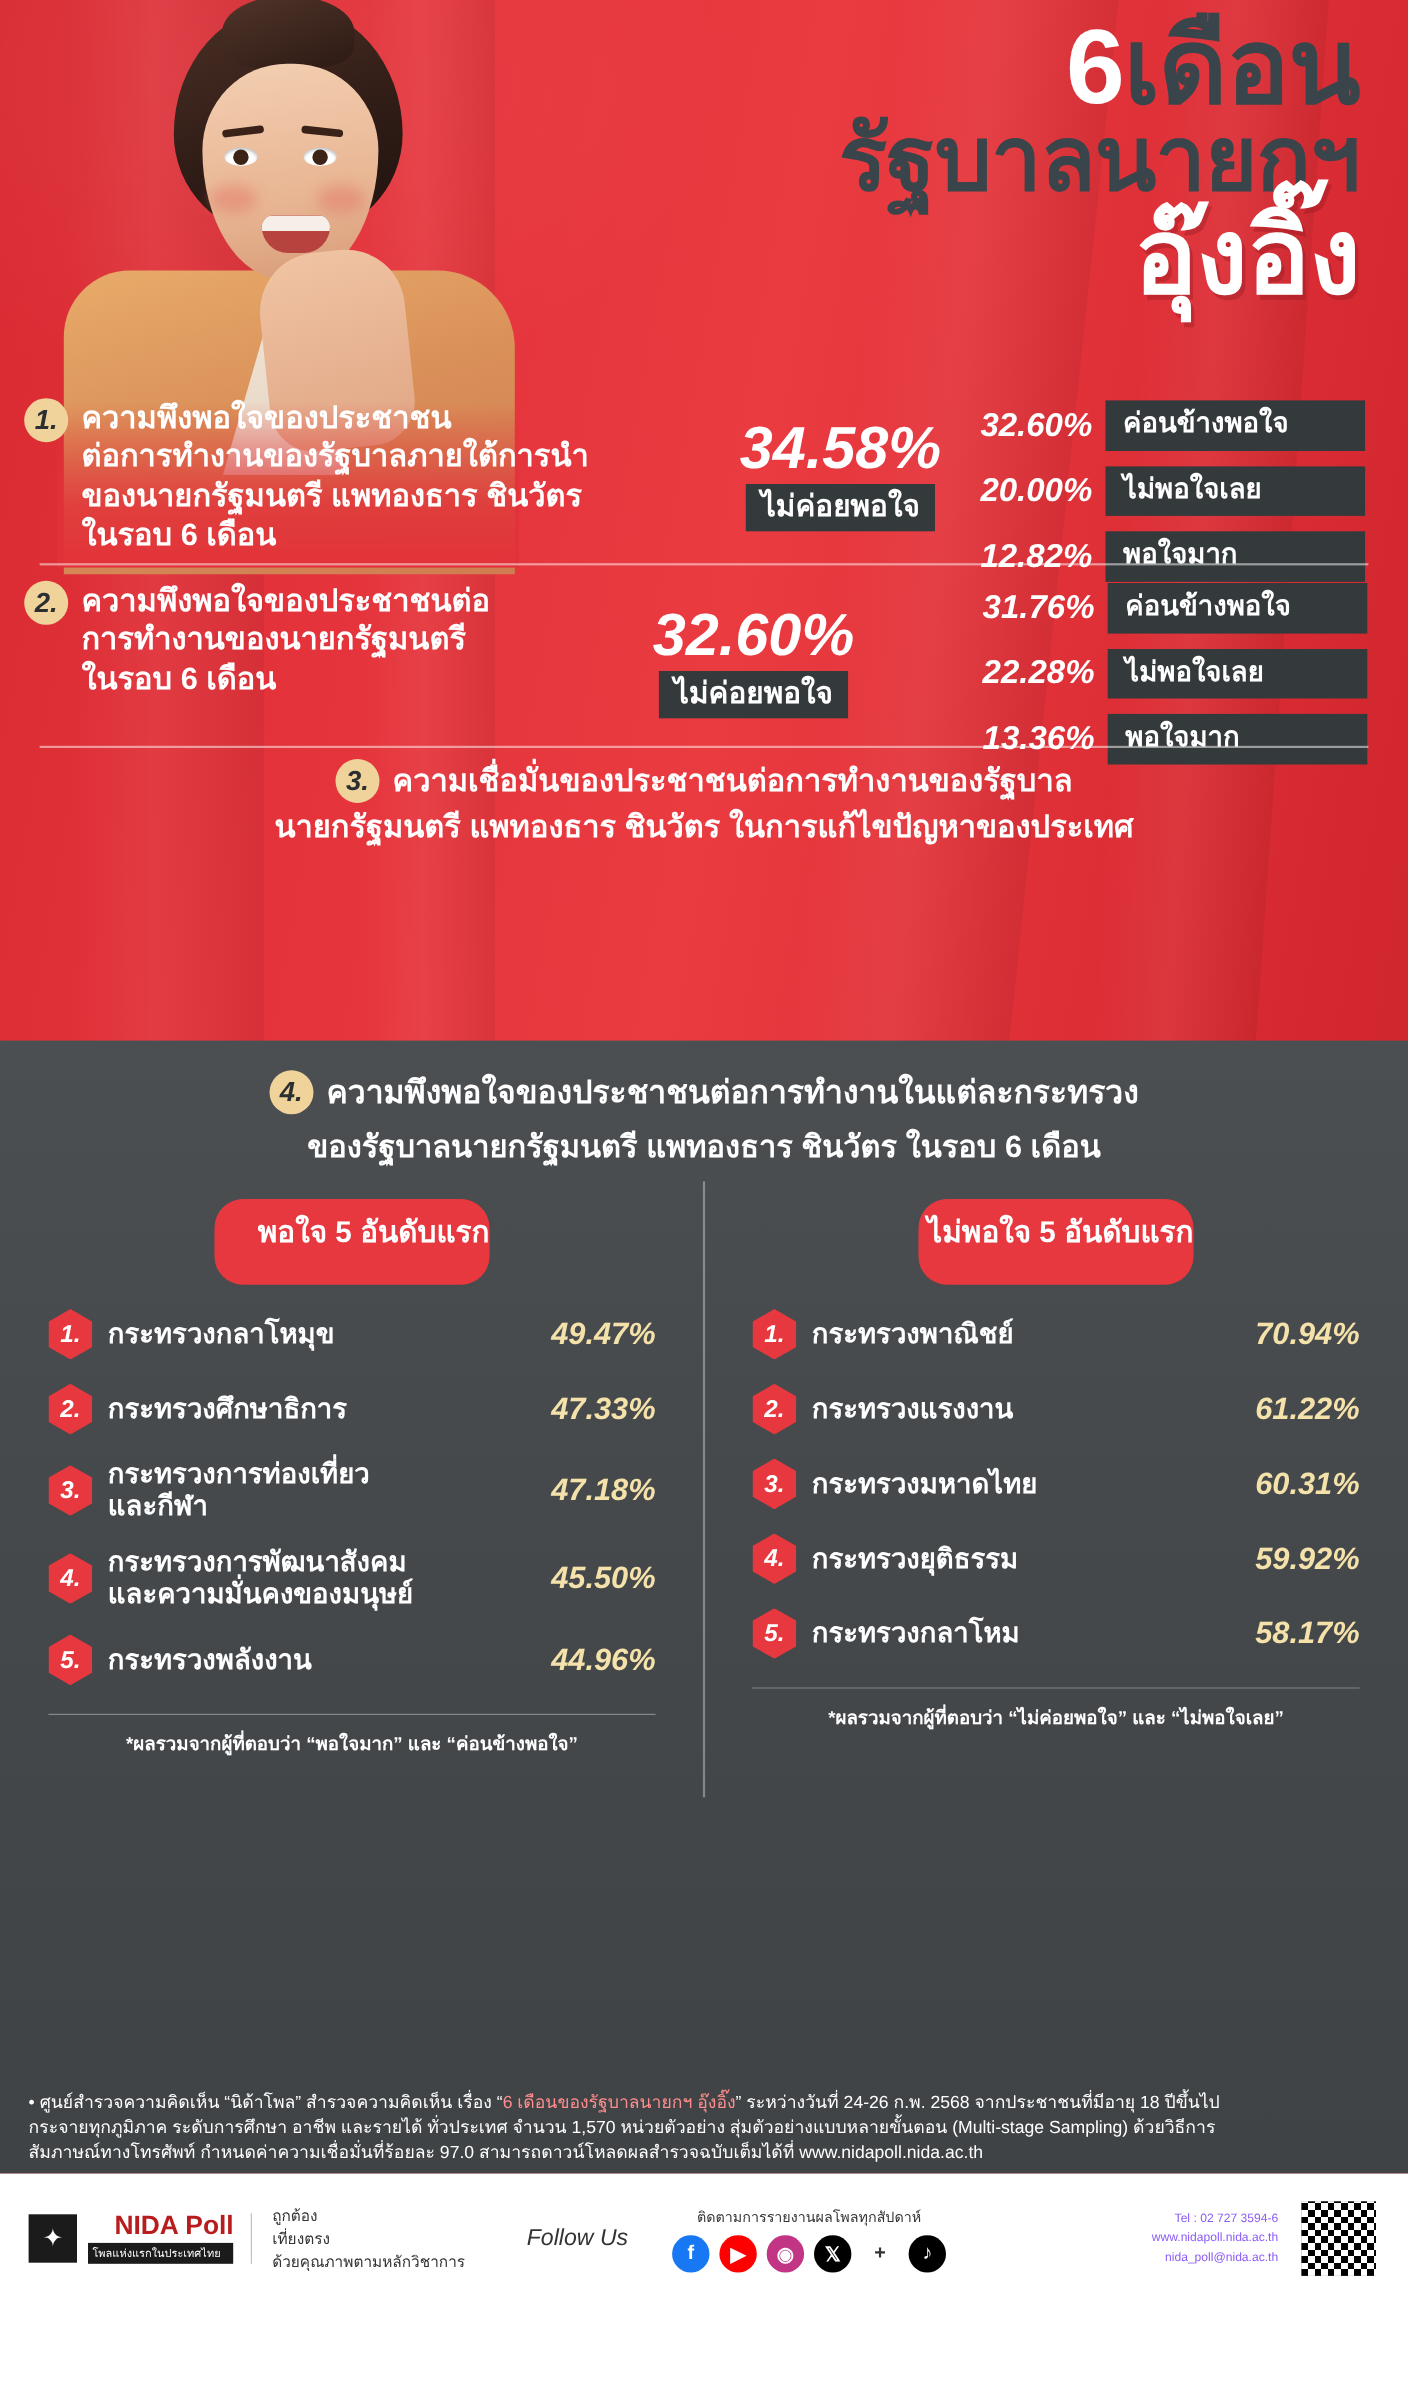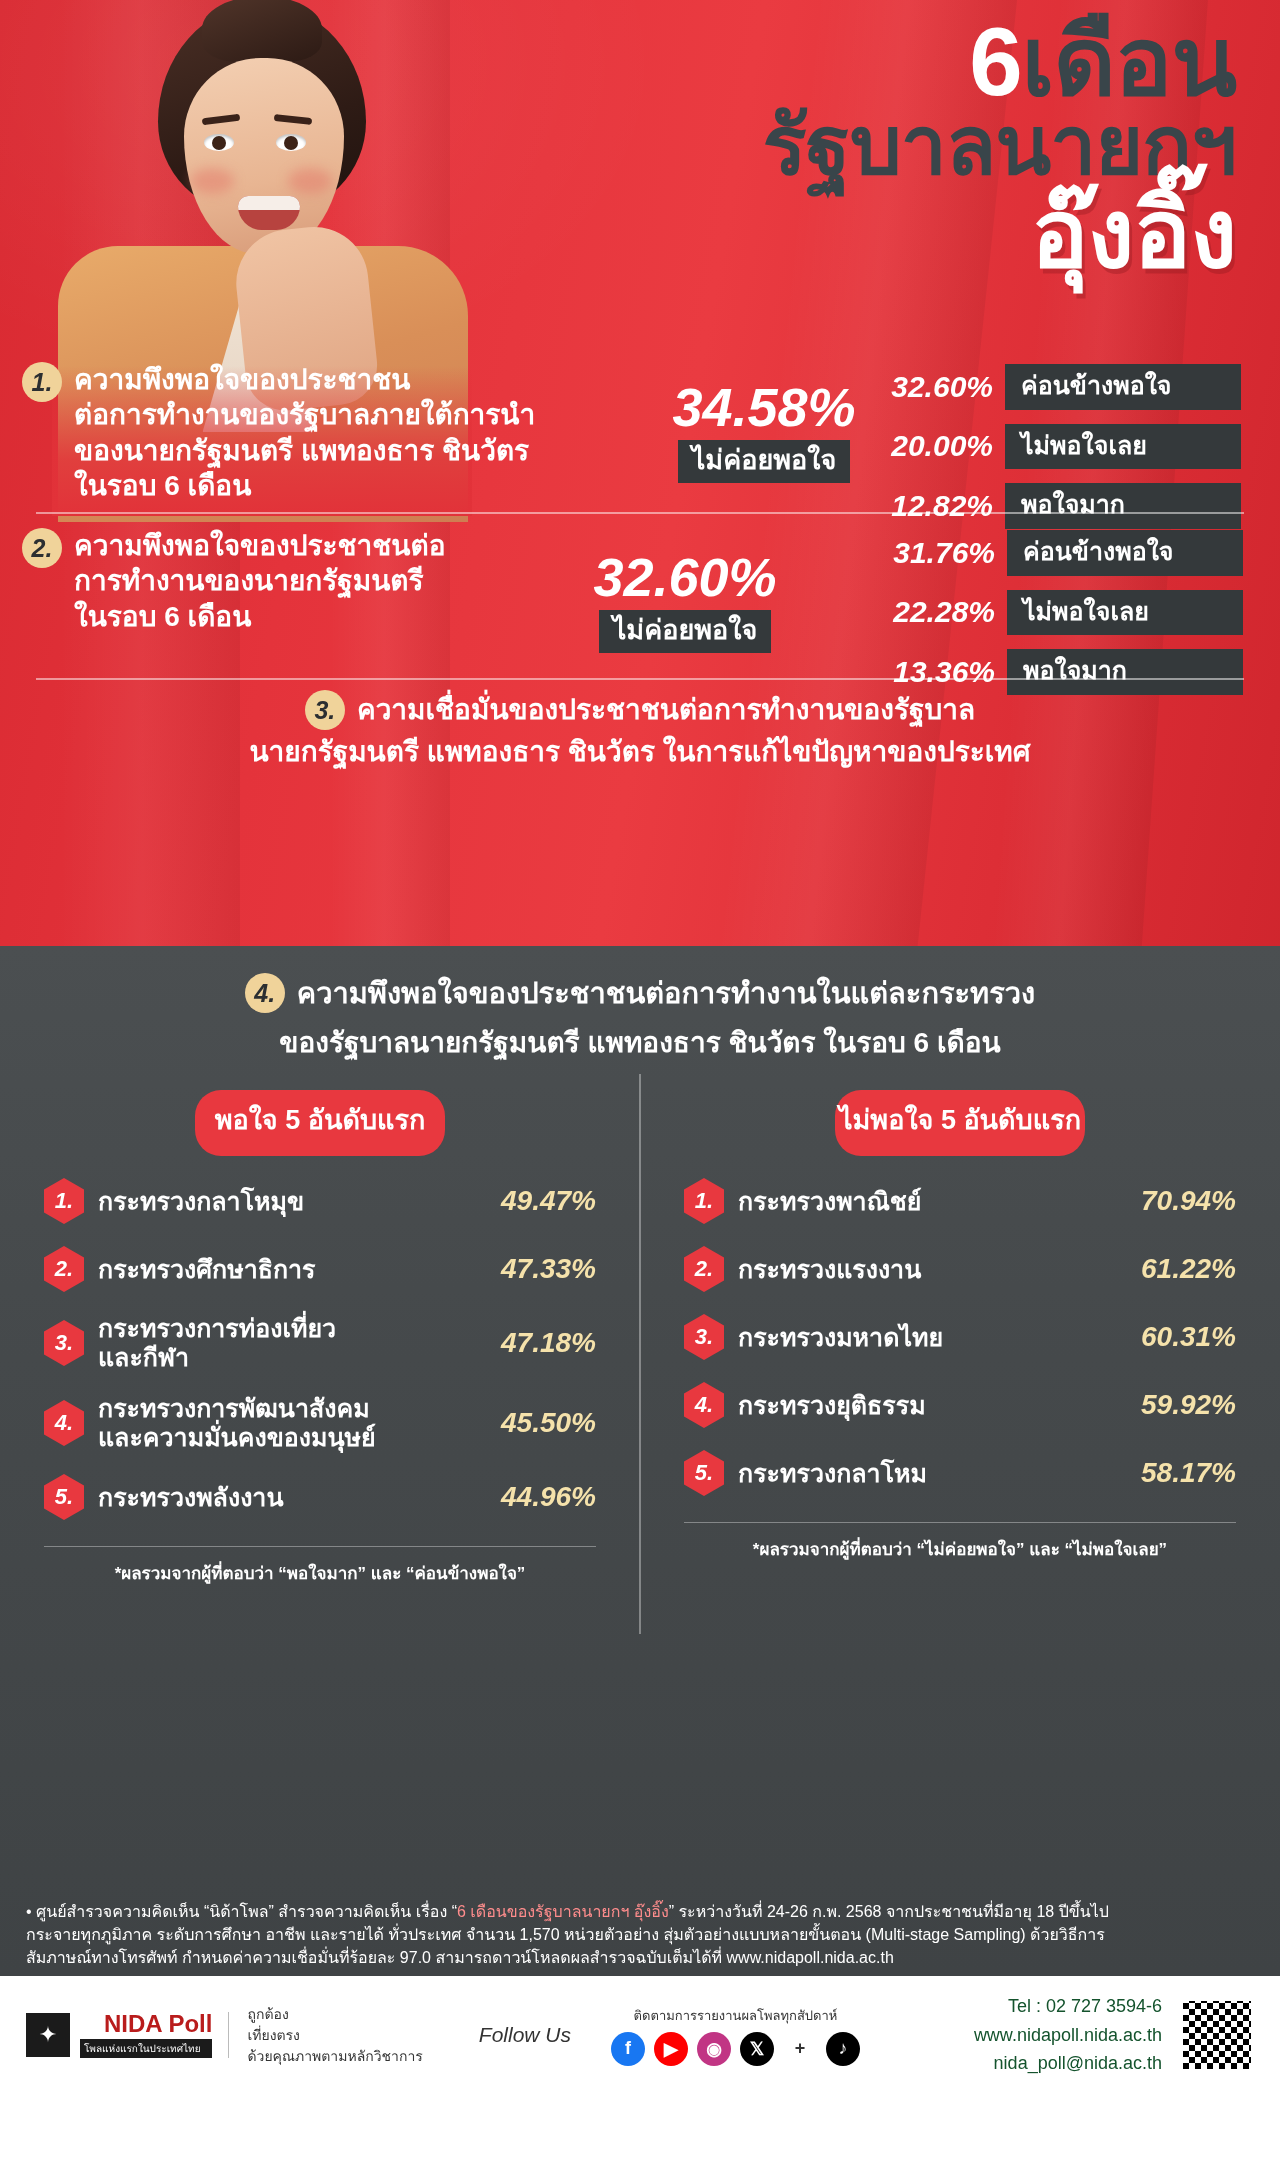--- a/index.html
+++ b/index.html
@@ -92,22 +92,22 @@
 
   
   .dark-zone{ position:absolute; left:0; top:946px; width:1280px; height:1030px;
     background:linear-gradient(180deg,#4b4f51 0%,#45494b 40%,#3f4345 100%); }
   .s4-head{ padding-top:24px; text-align:center; color:#fff; }
   .s4-l1{ font-size:29px; font-weight:700; display:flex; align-items:center;
     justify-content:center; gap:12px; }
   .s4-l2{ font-size:28px; font-weight:700; margin-top:4px; }
   .cols{ display:flex; margin-top:26px; }
   .col{ width:640px; padding:0 44px; }
-  .col-pill{ margin:0 auto; width:250px; text-align:center; background:#e8383f;
-    color:#fff; font-size:27px; font-weight:700; padding:8px 0 15px;
+  .col-pill{ margin:0 auto; width:250px; text-align:right; background:#e8383f;
+    color:#fff; font-size:27px; font-weight:700; padding:8px 0 27px;
     border-radius:26px; }
   .rank{ display:flex; align-items:center; gap:14px; margin-top:22px; }
   .hexnum{ position:relative; width:40px; height:46px; flex:0 0 auto;
     background:#e8383f; clip-path:polygon(50% 0,100% 25%,100% 75%,50% 100%,0 75%,0 25%);
     display:flex; align-items:center; justify-content:center;
     color:#fff; font-size:22px; font-weight:700; font-style:italic; }
   .rank-name{ flex:1; color:#fff; font-size:25px; font-weight:600; line-height:1.16; }
   .rank-pct{ color:#f5e2ab; font-size:28px; font-weight:700; font-style:italic;
     width:120px; text-align:right; }
   .col-note{ margin-top:26px; text-align:center; color:#fff; font-size:17px;
@@ -128,21 +128,21 @@
     display:flex; align-items:center; justify-content:center; font-size:22px; }
   .nida-txt .t1{ font-size:24px; font-weight:700; color:#b91c1c; line-height:1;margin-left:24px; }
   .nida-txt .t2{ font-size:10px; color:#fff; background:#1b1b1b; padding:2px 4px; margin-top:3px; }
   .motto{ margin-left:18px; font-size:14px; color:#333; line-height:1.5; }
   .follow{ margin-left:56px; font-size:21px; font-style:italic; color:#333; }
   .social-wrap{ margin-left:40px; text-align:center; }
   .social-cap{ font-size:13px; color:#333; margin-bottom:6px; }
   .socials{ display:flex; align-items:center; gap:9px; }
   .sico{ width:34px; height:34px; border-radius:50%; display:flex;
     align-items:center; justify-content:center; color:#fff; font-size:18px; font-weight:700; }
-  .contact{ margin-left:auto; text-align:right; font-size:18px; color:#14532d; line-height:1.6; }
+  .contact{ margin-left:auto; text-align:right; font-size:11px; color:#8b5cf6; line-height:1.6; }
   .qr{ width:74px; height:74px; margin-left:18px;
     background:
       repeating-linear-gradient(90deg,#000 0 6px,#fff 6px 12px),
       repeating-linear-gradient(0deg,#000 0 6px,#fff 6px 12px);
     background-blend-mode:difference; border:3px solid #fff; }
 </style>
 </head>
 <body>
 
 <div class="red-zone">

